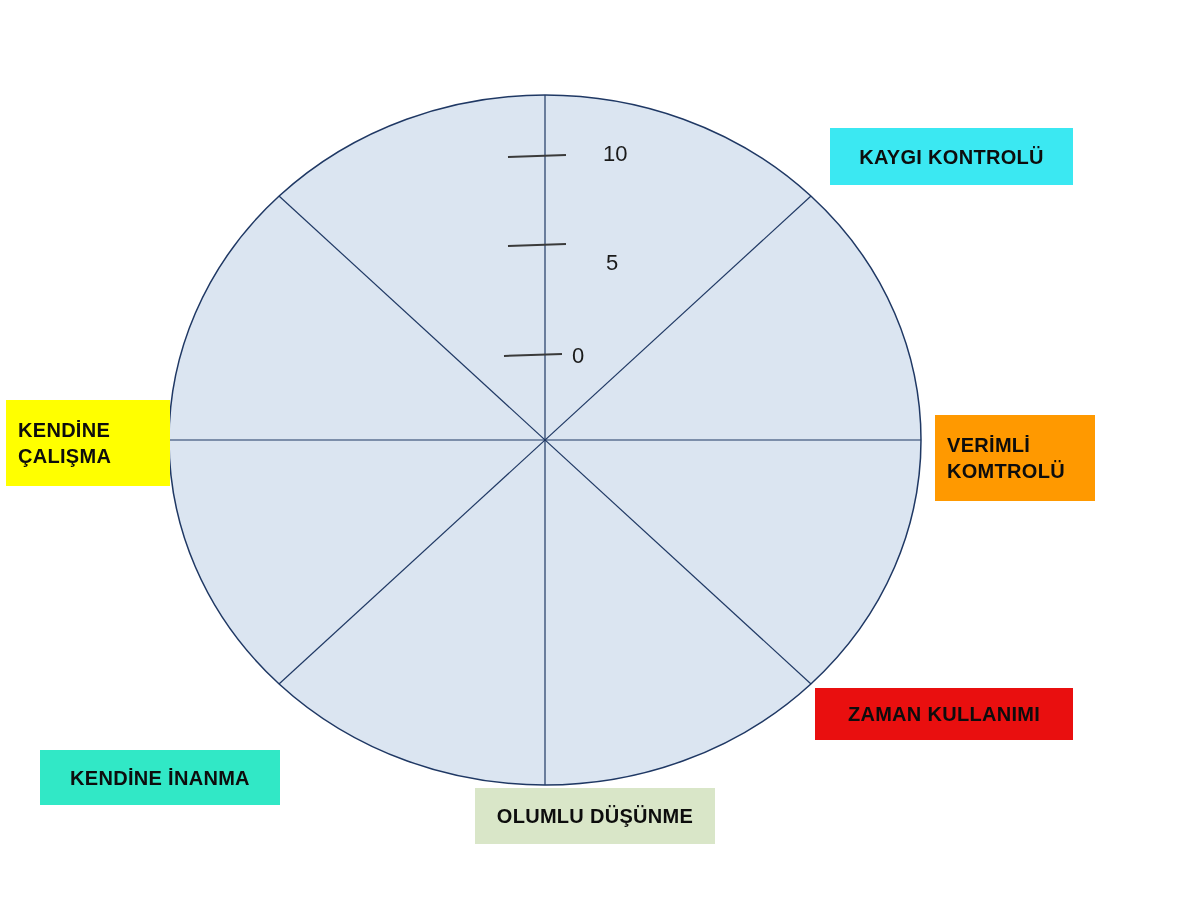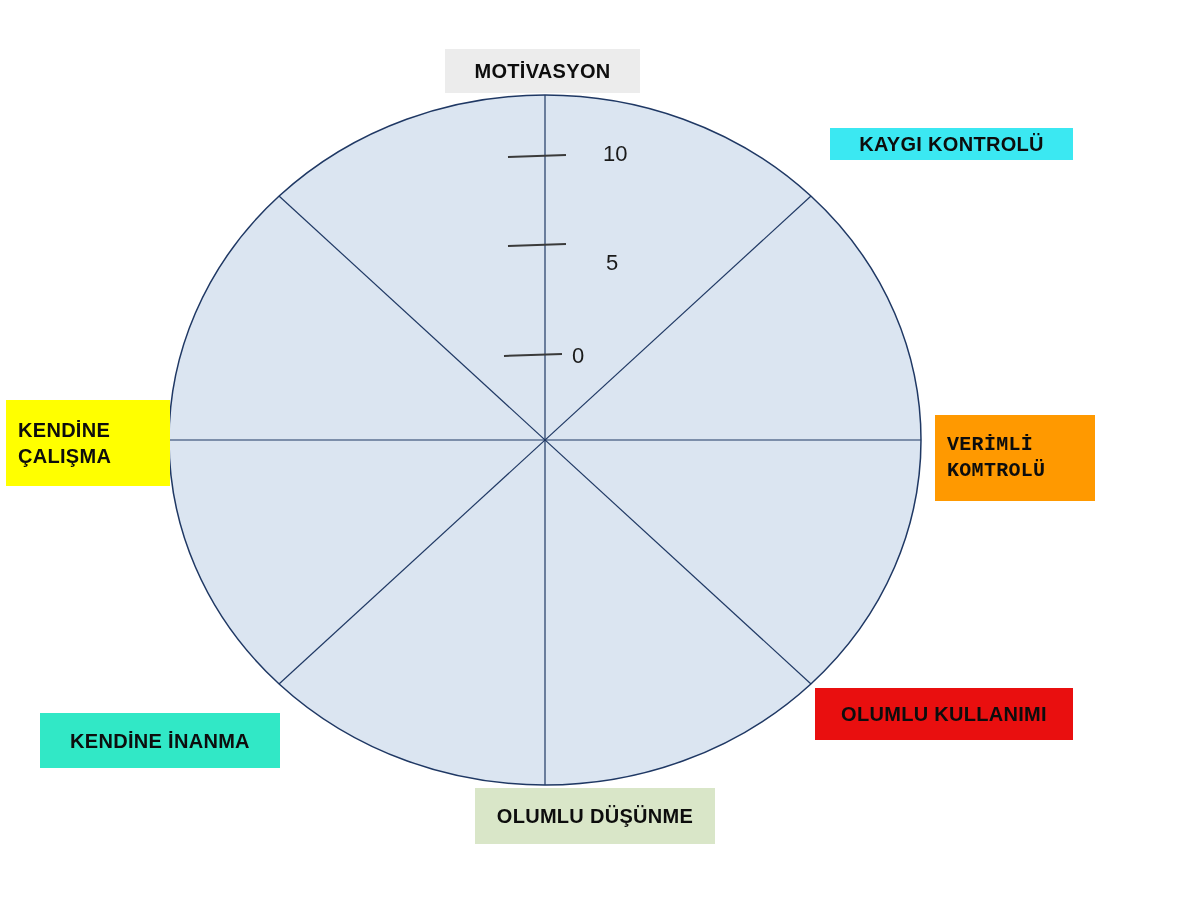--- a/index.html
+++ b/index.html
@@ -36,25 +36,25 @@
   .label.center { align-items: center; text-align: center; }
   .label.left   { align-items: flex-start; text-align: left; padding-left: 12px; }
 
   .box-motivasyon       { left: 445px; top: 49px;  width: 195px; height: 44px; }
   .box-duygu            { left: 57px;  top: 100px; width: 238px; height: 55px;
     background-image: linear-gradient(100deg,
       rgba(255,255,255,0) 0%,
       rgba(255,250,235,0.75) 55%,
       rgba(255,255,255,0.18) 100%);
   }
-  .box-kaygi            { left: 830px; top: 128px; width: 243px; height: 32px; }
+  .box-kaygi            { left: 830px; top: 128px; width: 243px; height: 57px; }
   .box-kendine-guvenmek { left: 6px;   top: 400px; width: 164px; height: 86px; }
-  .box-verimli          { left: 935px; top: 415px; width: 160px; height: 86px; font-family: Liberation Mono, monospace; }
+  .box-verimli          { left: 935px; top: 415px; width: 160px; height: 86px; }
   .box-zaman            { left: 815px; top: 688px; width: 258px; height: 52px; }
-  .box-kendine-inanma   { left: 40px;  top: 713px; width: 240px; height: 55px; }
+  .box-kendine-inanma   { left: 40px;  top: 750px; width: 240px; height: 55px; }
   .box-olumlu           { left: 475px; top: 788px; width: 240px; height: 56px; }
 </style>
 </head>
 <body>
 
 <div class="stage">
 
   <svg class="wheel-svg" width="1200" height="900" viewBox="0 0 1200 900">
     <ellipse class="wheel-ellipse" cx="545" cy="440" rx="376" ry="345"></ellipse>
 
@@ -65,41 +65,38 @@
 
     <line class="tick" x1="508" y1="157" x2="566" y2="155"></line>
     <line class="tick" x1="508" y1="246" x2="566" y2="244"></line>
     <line class="tick" x1="504" y1="356" x2="562" y2="354"></line>
 
     <text class="tick-label" x="603" y="161">10</text>
     <text class="tick-label" x="606" y="270">5</text>
     <text class="tick-label" x="572" y="363">0</text>
   </svg>
 
-  <div class="label center box-motivasyon" style="background-color: rgb(236, 236, 236);">
-    <span>MOTİVASYON</span>
-  </div>
 
 
   <div class="label center box-kaygi" style="background-color: rgb(59, 232, 242);">
     <span>KAYGI KONTROLÜ</span>
   </div>
 
   <div class="label left box-kendine-guvenmek" style="background-color: rgb(255, 255, 0);">
     <span>KENDİNE</span>
     <span>ÇALIŞMA</span>
   </div>
 
   <div class="label left box-verimli" style="background-color: rgb(255, 153, 0);">
     <span>VERİMLİ</span>
     <span>KOMTROLÜ</span>
   </div>
 
   <div class="label center box-zaman" style="background-color: rgb(233, 15, 15);">
-    <span>OLUMLU KULLANIMI</span>
+    <span>ZAMAN KULLANIMI</span>
   </div>
 
   <div class="label center box-kendine-inanma" style="background-color: rgb(49, 232, 198);">
     <span>KENDİNE İNANMA</span>
   </div>
 
   <div class="label center box-olumlu" style="background-color: rgb(217, 230, 200);">
     <span>OLUMLU DÜŞÜNME</span>
   </div>
 

